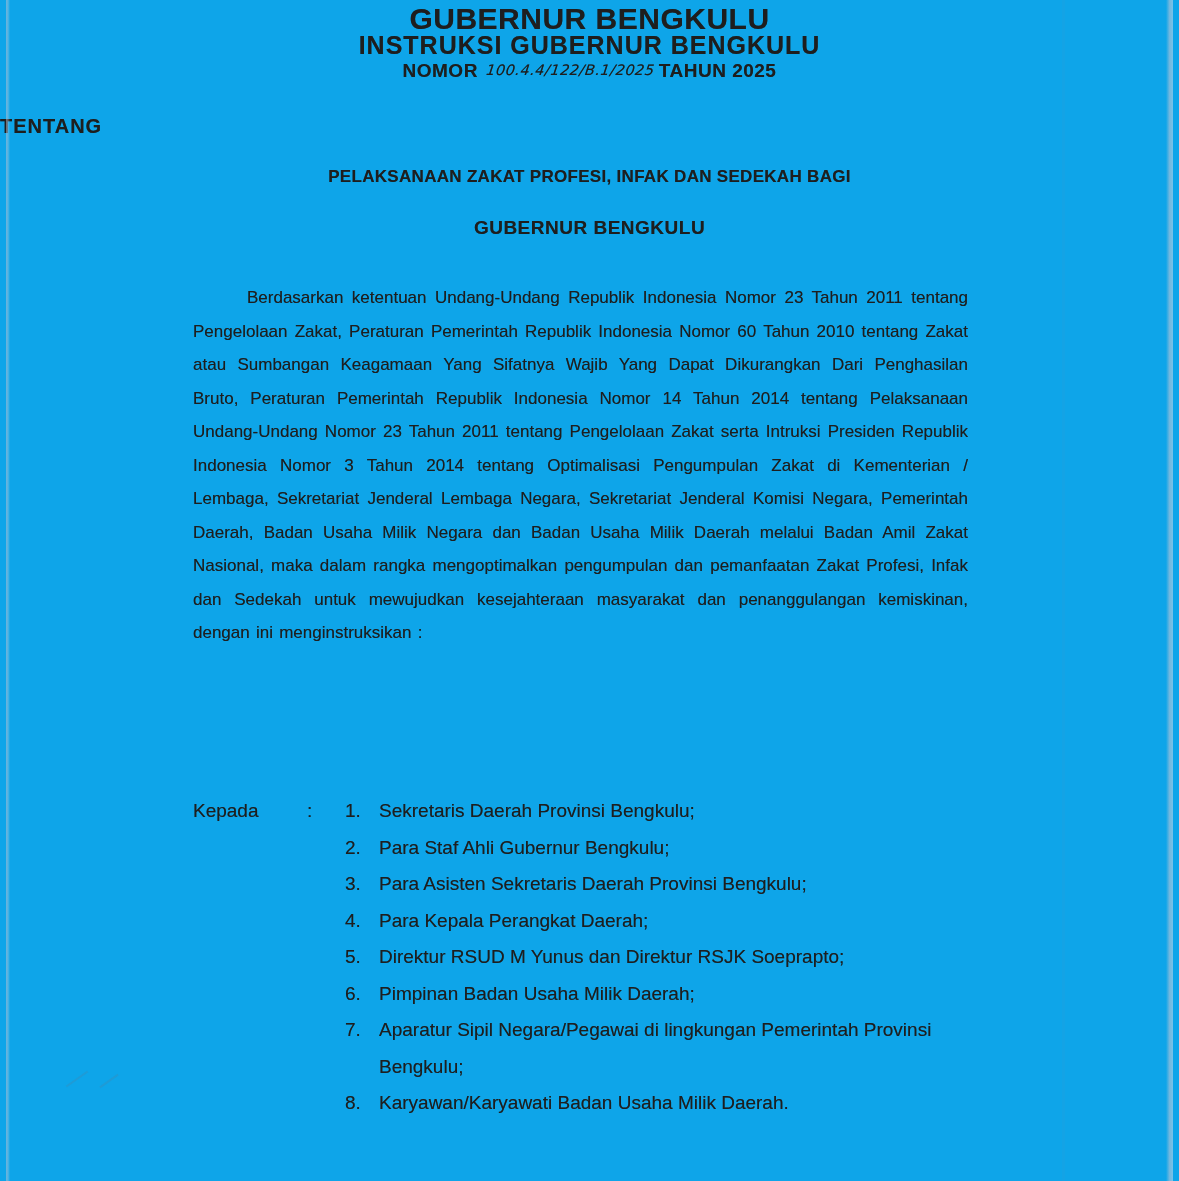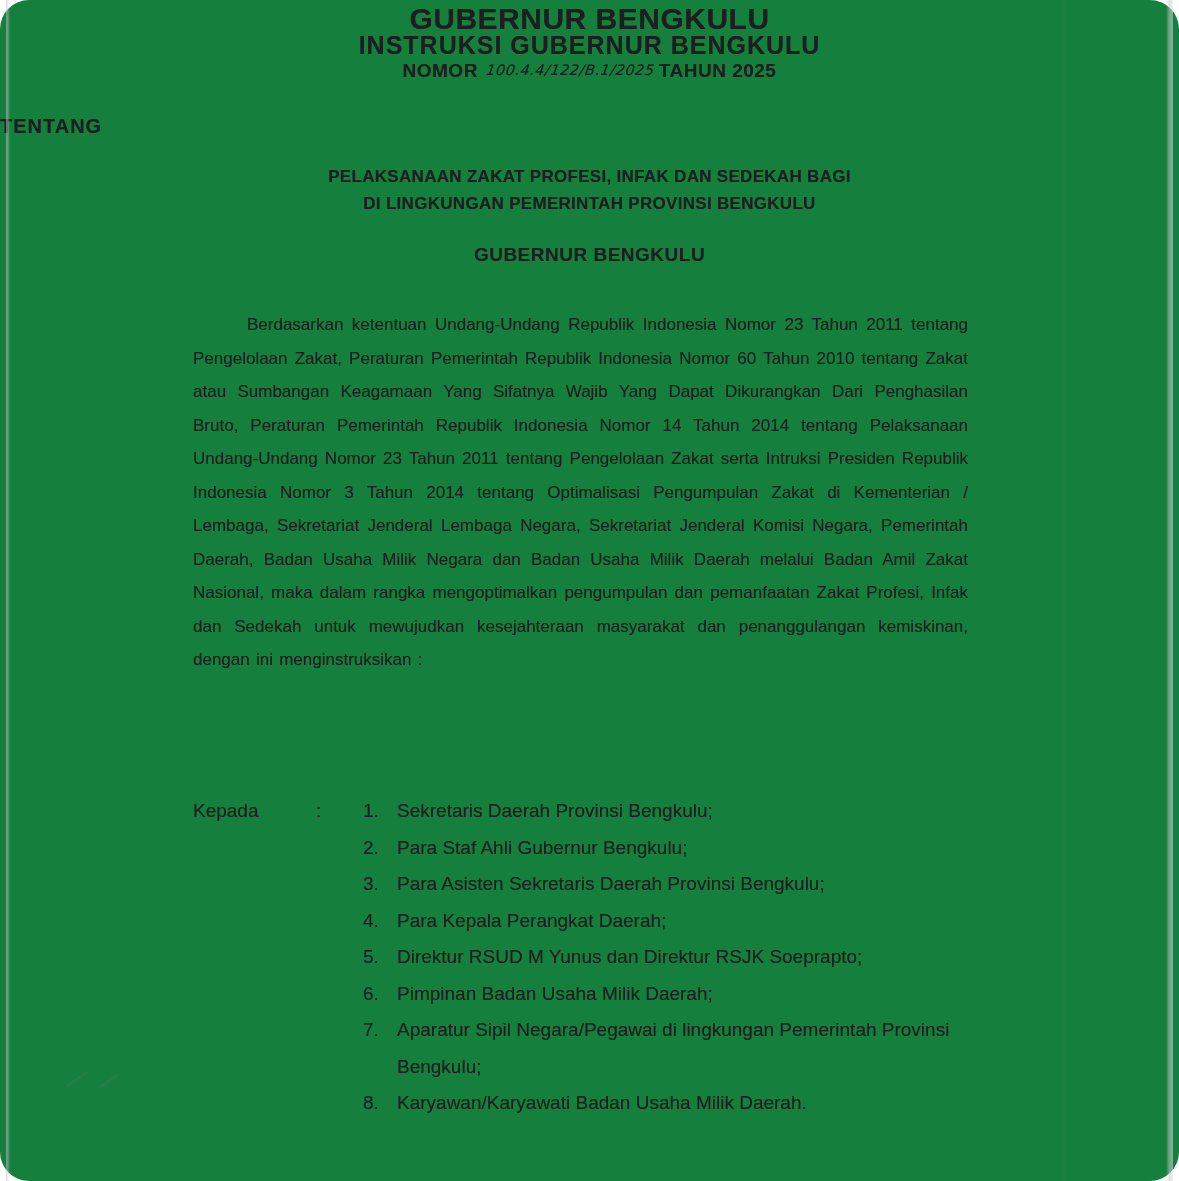--- a/index.html
+++ b/index.html
@@ -9,22 +9,21 @@
     height: 1181px;
     overflow: hidden;
     font-family: "Liberation Sans", sans-serif;
     color: #1e1e1e;
     position: relative;
   }
   .page {
     position: relative;
     width: 1179px;
     height: 1181px;
-    background: #15803d;
-    border-radius: 29px;
+    background: #0ea5e9;
   }
   
   .edge {
     position: absolute;
     top: 0;
     bottom: 0;
     pointer-events: none;
   }
   .edge.left {
     left: 6px;
@@ -123,21 +122,20 @@
   }
   .kepada {
     position: absolute;
     left: 193px;
     top: 793px;
     width: 790px;
     display: flex;
     align-items: flex-start;
     font-size: 19px;
     line-height: 36.5px;
-    justify-content: space-between;
   }
   .kepada-label { width: 114px; }
   .kepada-colon { width: 38px; }
   .kepada-list { list-style: none; width: 620px; }
   .kepada-list li { display: flex; align-items: flex-start; }
   .kepada-list .num { width: 34px; flex: 0 0 34px; }
   .kepada-list .item-text { flex: 1; }
 </style>
 </head>
 <body>
@@ -157,21 +155,20 @@
       <span>NOMOR</span>
       <span class="handwritten">100.4.4/122/B.1/2025</span>
       <span>TAHUN 2025</span>
     </div>
   </header>
 
   <div class="tentang ink">TENTANG</div>
 
   <div class="subject ink">
     <div>PELAKSANAAN ZAKAT PROFESI, INFAK DAN SEDEKAH BAGI</div>
-    <div>DI LINGKUNGAN PEMERINTAH PROVINSI BENGKULU</div>
   </div>
 
   <div class="issuer ink">GUBERNUR BENGKULU</div>
 
   <p class="preamble ink">Berdasarkan ketentuan Undang-Undang Republik Indonesia Nomor 23 Tahun 2011 tentang Pengelolaan Zakat, Peraturan Pemerintah Republik Indonesia Nomor 60 Tahun 2010 tentang Zakat atau Sumbangan Keagamaan Yang Sifatnya Wajib Yang Dapat Dikurangkan Dari Penghasilan Bruto, Peraturan Pemerintah Republik Indonesia Nomor 14 Tahun 2014 tentang Pelaksanaan Undang-Undang Nomor 23 Tahun 2011 tentang Pengelolaan Zakat serta Intruksi Presiden Republik Indonesia Nomor 3 Tahun 2014 tentang Optimalisasi Pengumpulan Zakat di Kementerian / Lembaga, Sekretariat Jenderal Lembaga Negara, Sekretariat Jenderal Komisi Negara, Pemerintah Daerah, Badan Usaha Milik Negara dan Badan Usaha Milik Daerah melalui Badan Amil Zakat Nasional, maka dalam rangka mengoptimalkan pengumpulan dan pemanfaatan Zakat Profesi, Infak dan Sedekah untuk mewujudkan kesejahteraan masyarakat dan penanggulangan kemiskinan, dengan ini menginstruksikan :</p>
 
   <div class="kepada ink">
     <div class="kepada-label">Kepada</div>
     <div class="kepada-colon">:</div>
     <ol class="kepada-list">

